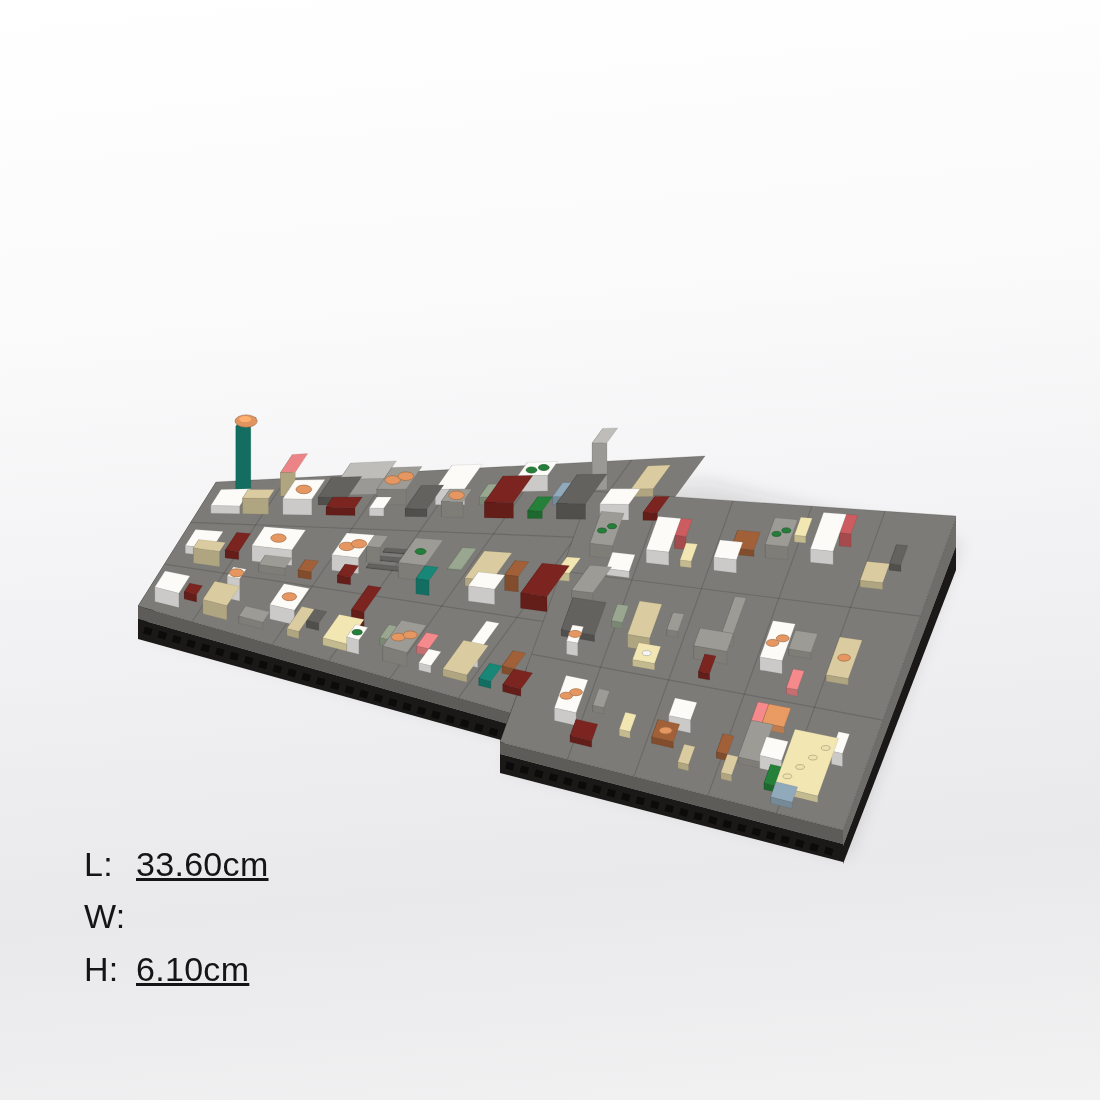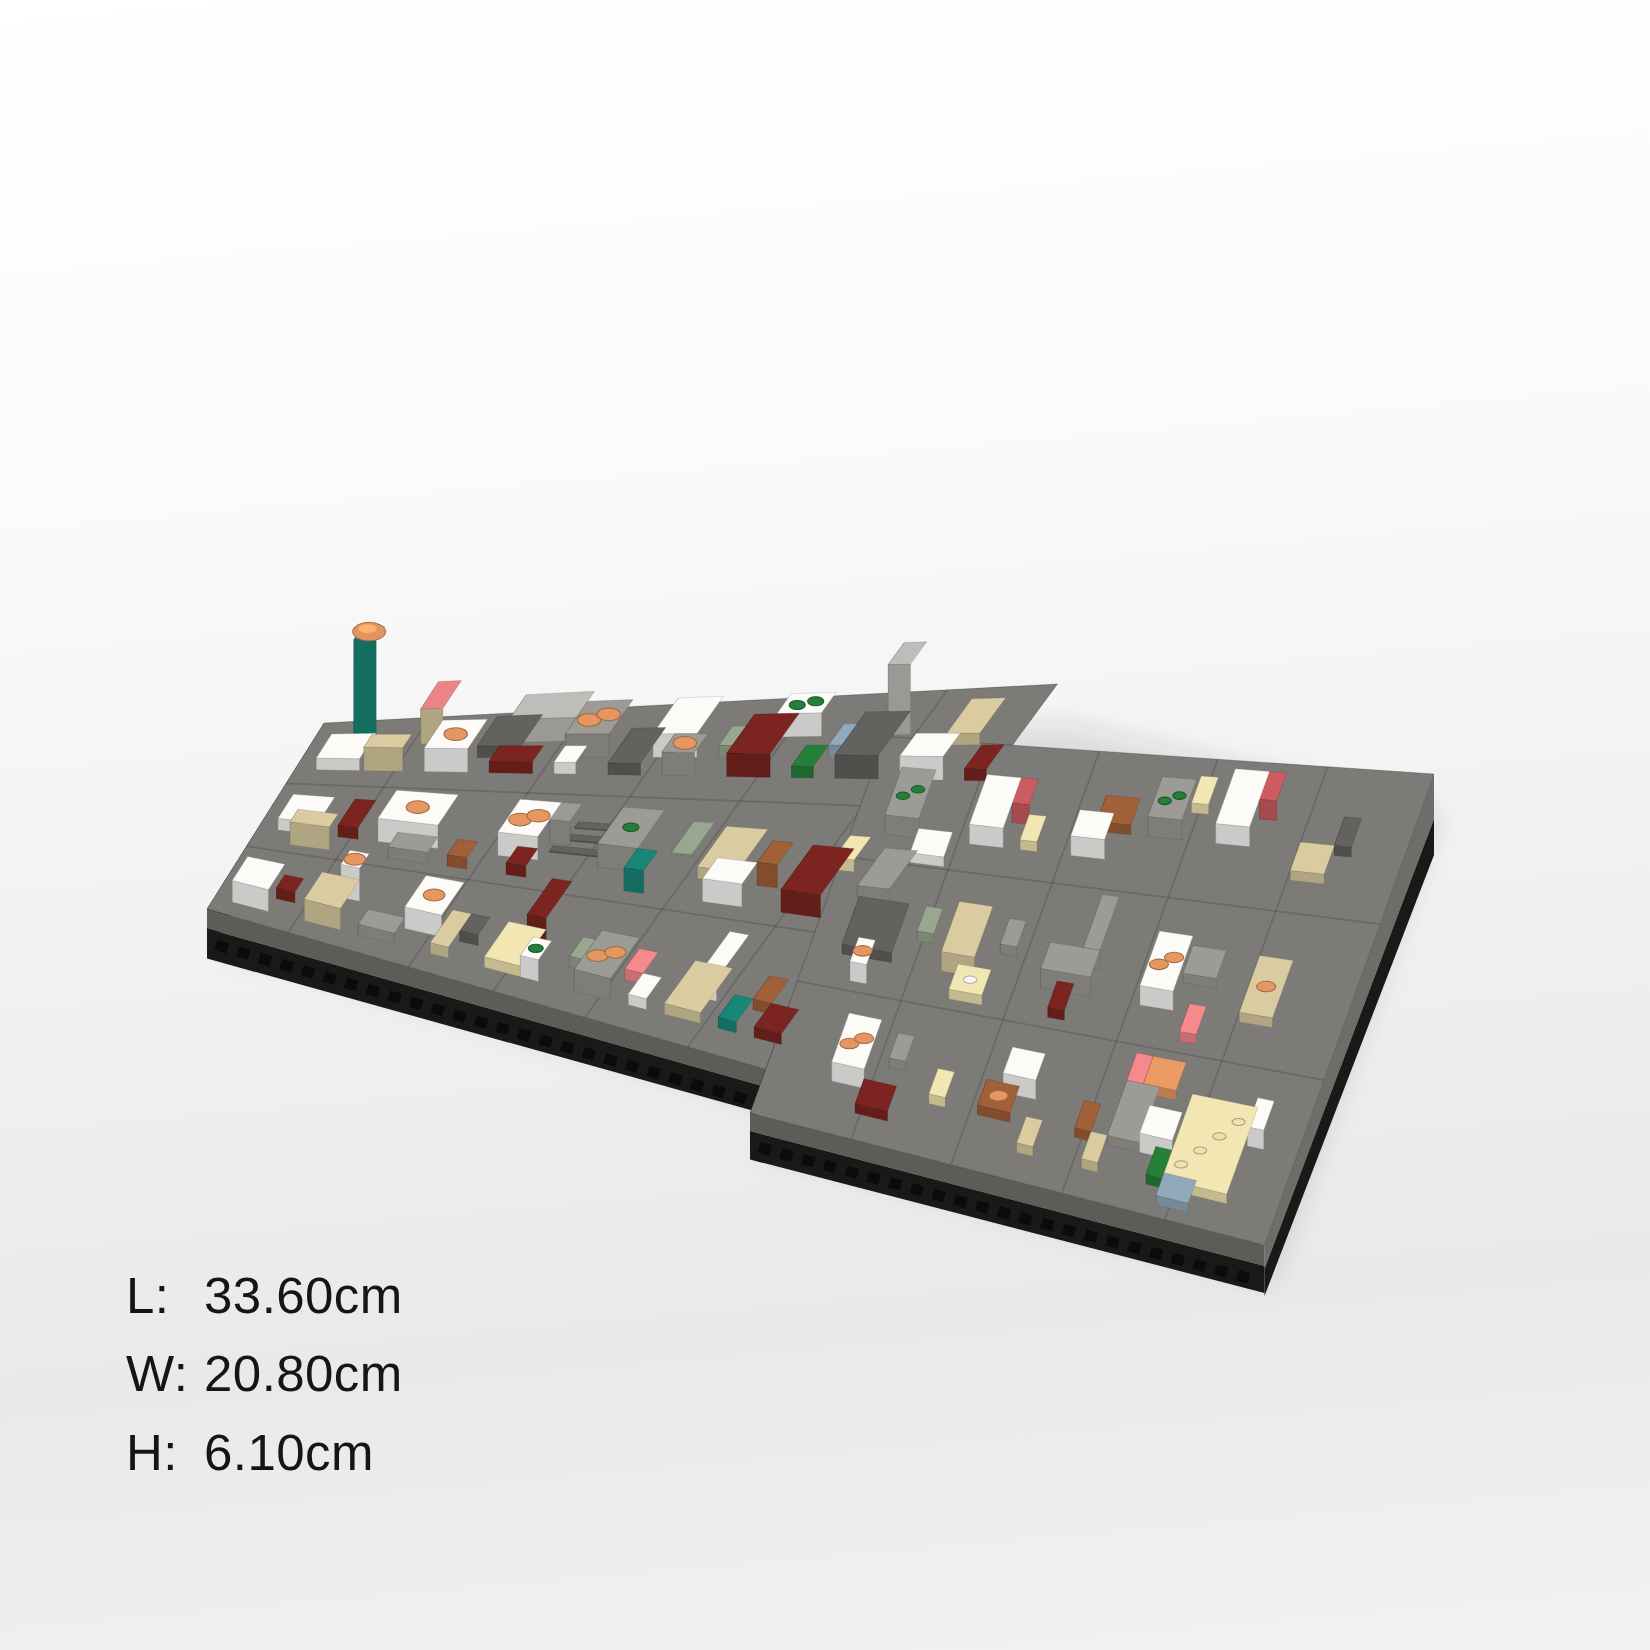--- a/index.html
+++ b/index.html
@@ -11,21 +11,21 @@
   .stage{position:absolute;inset:0;}
   svg.render{position:absolute;left:0;top:0;}
   .dims{
     position:absolute;left:84px;top:846px;
     display:flex;flex-direction:column;gap:15px;
     font-size:34px;font-weight:500;line-height:1.1;color:#151515;
     letter-spacing:.3px;
   }
   .dims .row{display:flex;}
   .dims .lab{width:52px;flex:0 0 auto;}
-  .dims .val{white-space:nowrap;}
+  .dims .val{white-space:nowrap;text-decoration:underline;}
 </style>
 </head>
 <body>
 
 <div class="stage">
 
   <svg class="render" width="1100" height="1100" viewBox="0 0 1100 1100" aria-label="lego micro city model render">
     <defs>
       <filter id="softblur" x="-20%" y="-20%" width="140%" height="140%">
         <feGaussianBlur stdDeviation="8"></feGaussianBlur>
@@ -422,21 +422,20 @@
       </g>
   </svg>
 
   <div class="dims">
     <div class="row">
       <span class="lab">L:</span>
       <span class="val">33.60cm</span>
     </div>
     <div class="row">
       <span class="lab">W:</span>
-      <span class="val">20.80cm</span>
     </div>
     <div class="row">
       <span class="lab">H:</span>
       <span class="val">6.10cm</span>
     </div>
   </div>
 
 </div>
 
 </body></html>

